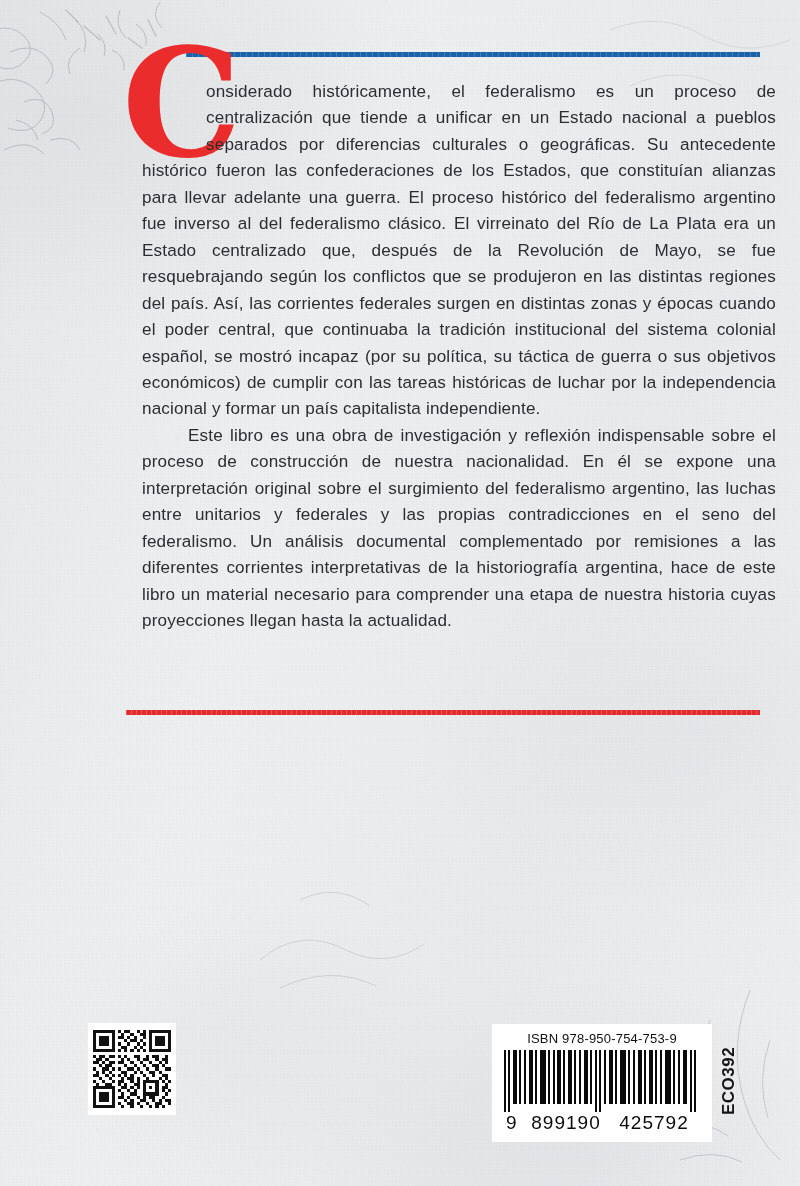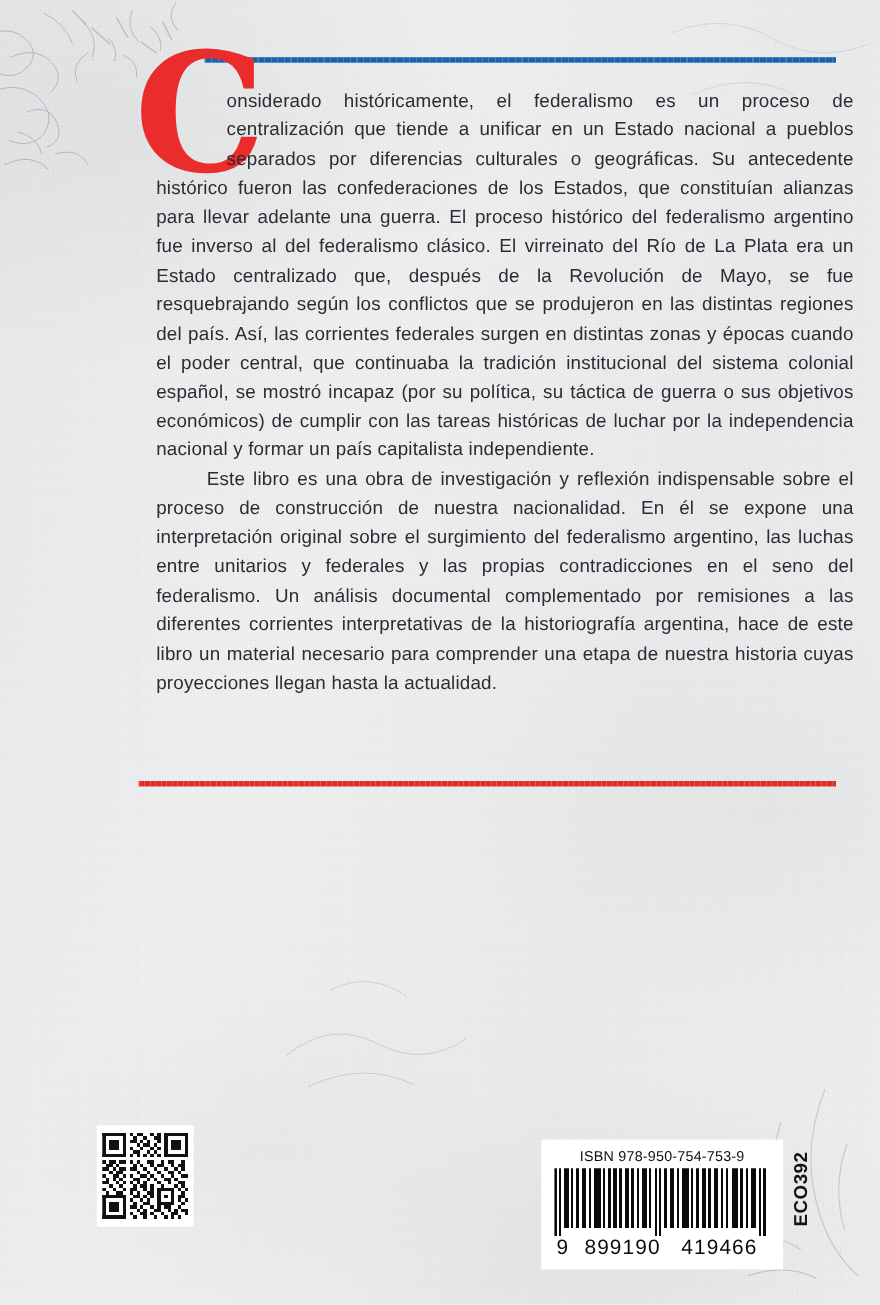--- a/index.html
+++ b/index.html
@@ -132,21 +132,20 @@
   }
   .qr svg { display: block; width: 78px; height: 82px; }
 
   .barcode-box {
     position: absolute;
     left: 492px; top: 1024px;
     width: 220px; height: 118px;
     background: #ffffff;
     box-sizing: border-box;
     padding: 7px 12px 10px 12px;
-    margin-top: 12px;
   }
   .isbn-text {
     text-align: center;
     font-size: 13px;
     color: #101010;
     letter-spacing: .2px;
     line-height: 16px;
     white-space: nowrap;
   }
   .bars {
@@ -468,19 +467,19 @@
         <rect x="169" y="0" width="2" height="54"></rect>
         <rect x="174" y="0" width="2" height="54"></rect>
         <rect x="179" y="0" width="4" height="54"></rect>
         <rect x="186" y="0" width="2" height="62"></rect>
         <rect x="190" y="0" width="2" height="62"></rect>
       </g>
     </svg>
     <div class="barcode-digits">
       <span class="bd-lead">9</span>
       <span class="bd-grp">899190</span>
-      <span class="bd-grp">419466</span>
+      <span class="bd-grp">425792</span>
     </div>
   </div>
 
   <div class="eco-code">ECO392</div>
 
 </div>
 
 </body></html>

